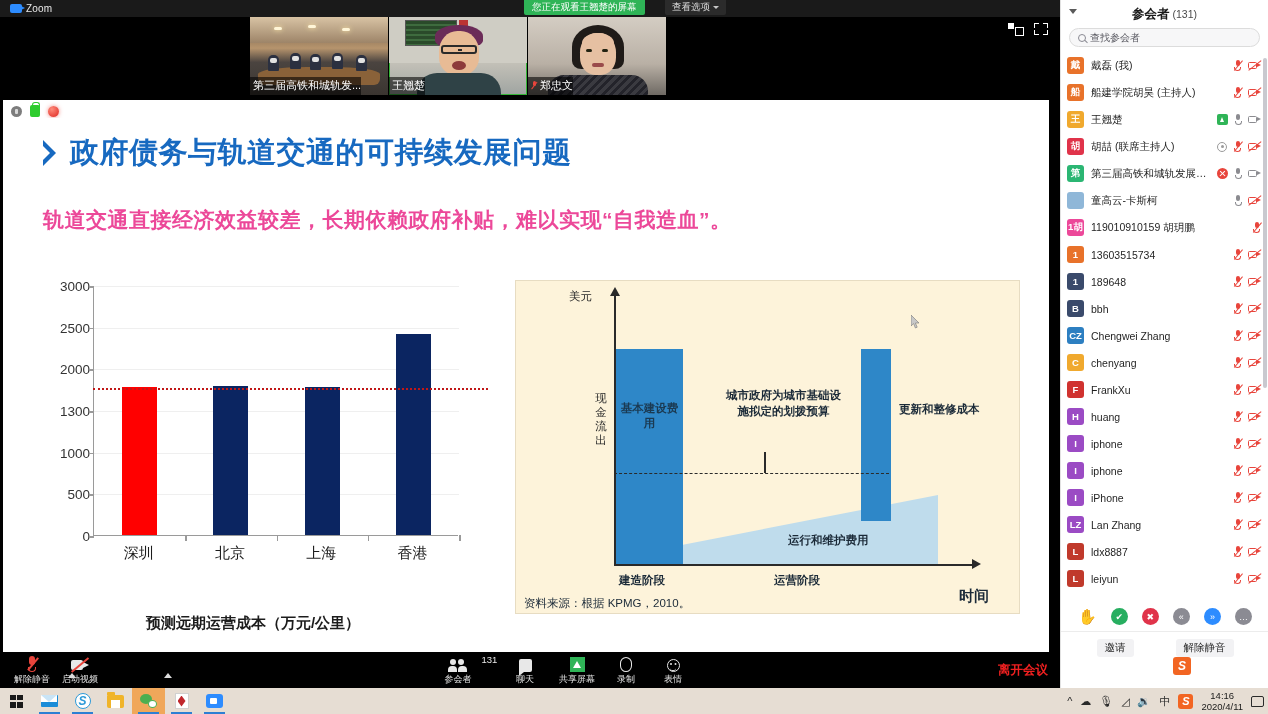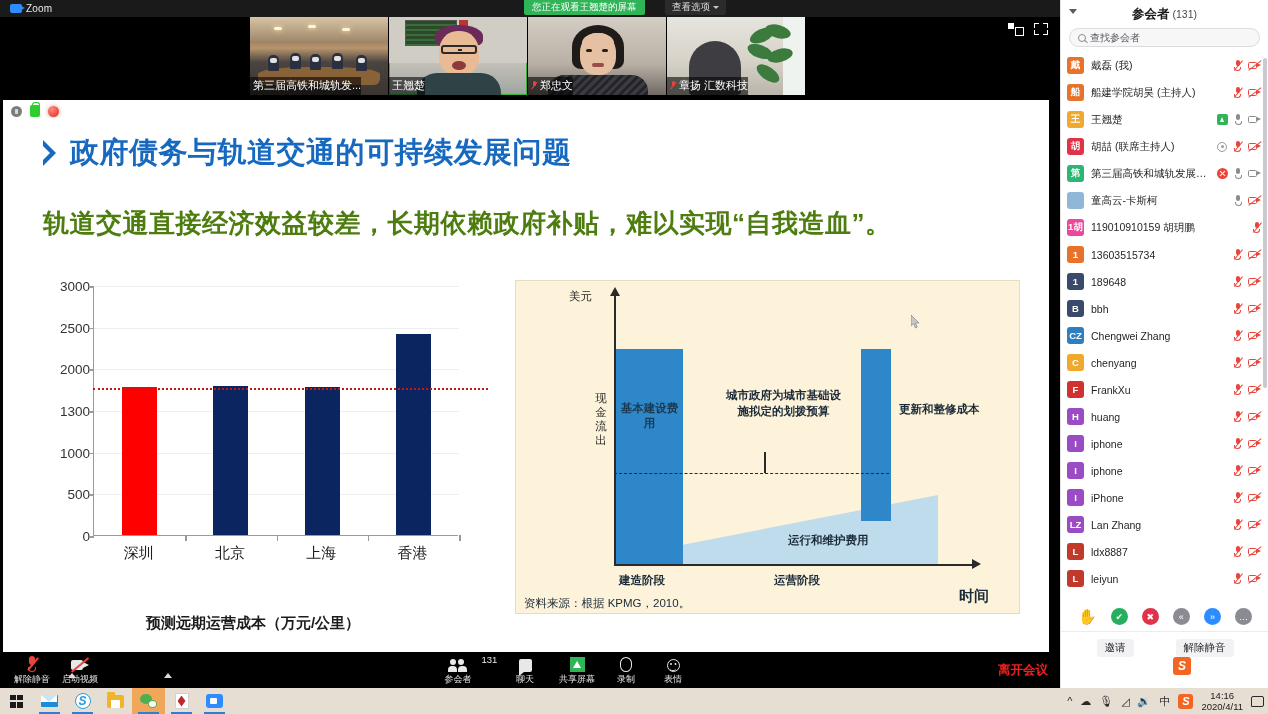--- a/index.html
+++ b/index.html
@@ -150,22 +150,22 @@
     width: 0; height: 0; border-left: 13px solid #1769c0;
     border-top: 13px solid transparent; border-bottom: 13px solid transparent;
     position: relative;
   }
   .chev::after {
     content:""; position:absolute; left:-16px; top:-10px; width:0; height:0;
     border-left: 10px solid #fff; border-top: 10px solid transparent; border-bottom: 10px solid transparent;
   }
   #slide-title { font-size: 29px; font-weight: bold; color: #1769c0; letter-spacing: .5px; }
   #slide-subtitle {
-    position: absolute; left: 40px; top: 88px; font-size: 26px; font-weight: bold;
-    color: #4d7c0f; letter-spacing: .5px;
+    position: absolute; left: 40px; top: 88px; font-size: 21px; font-weight: bold;
+    color: #ec4899; letter-spacing: .5px;
   }
 
   
   #chart-left { position: absolute; left: 30px; top: 160px; width: 440px; height: 360px; }
   #plot {
     position: absolute; left: 60px; top: 8px; width: 365px; height: 250px;
     border-left: 1.5px solid #9a9a9a; border-bottom: 1.5px solid #9a9a9a;
   }
   .gridline { position: absolute; left: 0; width: 365px; height: 1px; background: #efefef; }
   .ytick { position: absolute; right: 368px; transform: translateY(-50%); font-size: 13.5px; color: #333; white-space: nowrap; }
@@ -434,35 +434,20 @@
       <div class="eye" style="left:58px"></div>
       <div class="eye" style="left:74px"></div>
       <div class="mouth"></div>
       <div class="body"></div>
       <div class="vname">
         <span class="mic-off-mini"></span>
         <span>郑忠文</span>
       </div>
     </div>
 
-    <div class="vtile" id="tile-zhang">
-      <div class="win"></div>
-      <div class="chair"></div>
-      <div class="plant">
-        <div class="leaf" style="left:4px;top:6px;transform:rotate(-25deg)"></div>
-        <div class="leaf" style="left:20px;top:2px;transform:rotate(15deg)"></div>
-        <div class="leaf" style="left:2px;top:22px;transform:rotate(20deg)"></div>
-        <div class="leaf" style="left:22px;top:26px;transform:rotate(-15deg)"></div>
-        <div class="leaf" style="left:10px;top:44px;transform:rotate(35deg)"></div>
-      </div>
-      <div class="vname">
-        <span class="mic-off-mini"></span>
-        <span>章扬 汇数科技</span>
-      </div>
-    </div>
   </div>
 
   <div id="video-ctrls">
     <span class="vc-btn vc-gallery"></span>
     <span class="vc-btn vc-full">
       <span class="c1"></span>
         <span class="c2"></span>
         <span class="c3"></span>
         <span class="c4"></span>
     </span>

